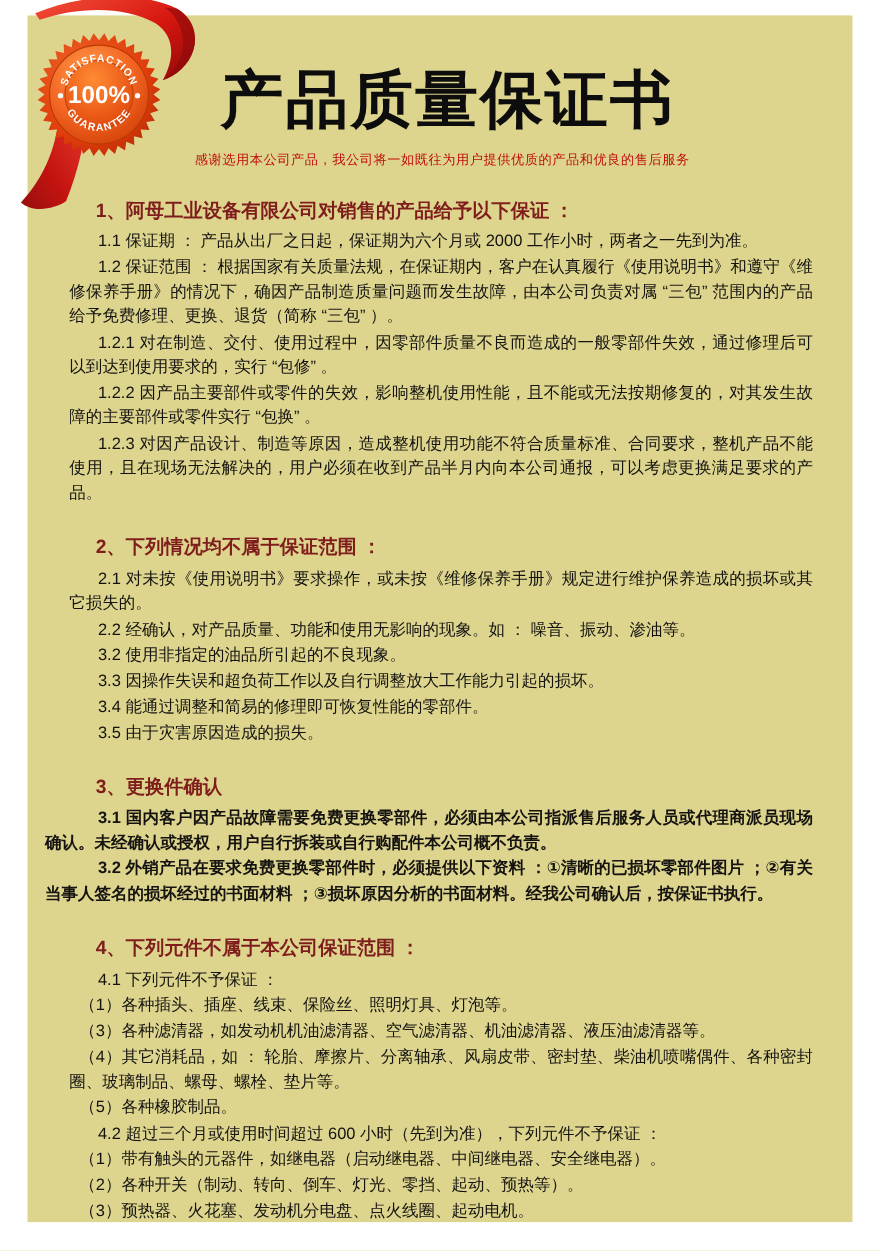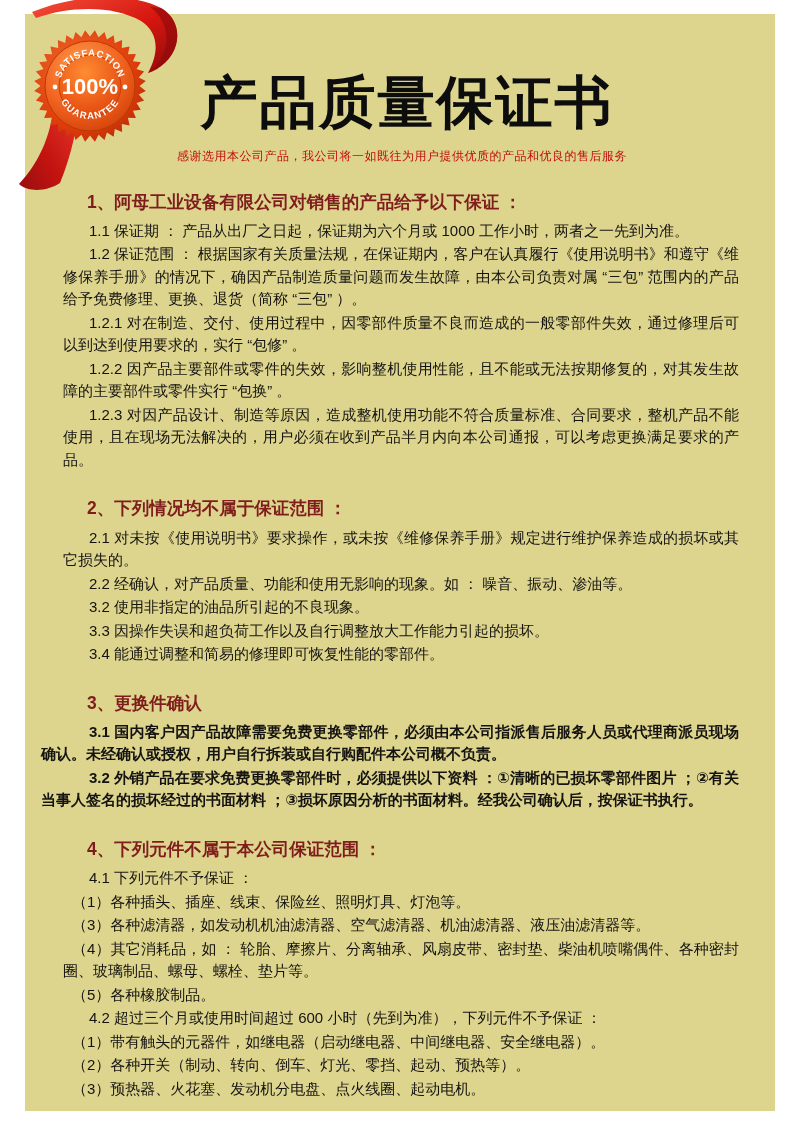--- a/index.html
+++ b/index.html
@@ -7,21 +7,21 @@
     width:800px;height:1137px;position:relative;background:#ffffff;
     font-family:"Liberation Sans","DejaVu Sans",sans-serif;
     overflow:hidden;
   }
   .page{
     position:absolute;left:25px;top:14px;width:750px;height:1097px;
     background:#ddd58e;
   }
   .header{ text-align:center; padding-top:44px; }
   .title{
-    margin:12px; padding-left:14px;
+    margin:1px; padding-left:14px;
     font-size:57px; font-weight:bold; color:#0d0d0d; letter-spacing:2px;
     line-height:1.15;
   }
   .subtitle{
     margin:12px 0 0 0; padding-left:4px;
     font-size:12px; font-weight:normal; color:#c00d0d; letter-spacing:0.5px;
   }
   .content{
     padding:0 36px 0 38px;
     color:#151310; font-size:15px; line-height:1.5; text-align:justify;
@@ -42,32 +42,33 @@
 
 <div class="page">
   <div class="header">
     <h1 class="title">产品质量保证书</h1>
     <p class="subtitle">感谢选用本公司产品，我公司将一如既往为用户提供优质的产品和优良的售后服务</p>
   </div>
 
   <div class="content">
 
     <h2 class="sec-heading">1、阿母工业设备有限公司对销售的产品给予以下保证 ：</h2>
-    <p class="para">1.1 保证期 ： 产品从出厂之日起，保证期为六个月或 1000 工作小时，两者之一先到为准。</p>
+    <p class="para">1.1 保证期 ： 产品从出厂之日起，保证期为六个月或 2000 工作小时，两者之一先到为准。</p>
     <p class="para">1.2 保证范围 ： 根据国家有关质量法规，在保证期内，客户在认真履行《使用说明书》和遵守《维修保养手册》的情况下，确因产品制造质量问题而发生故障，由本公司负责对属 “三包” 范围内的产品给予免费修理、更换、退货（简称 “三包” ）。</p>
     <p class="para">1.2.1 对在制造、交付、使用过程中，因零部件质量不良而造成的一般零部件失效，通过修理后可以到达到使用要求的，实行 “包修” 。</p>
     <p class="para">1.2.2 因产品主要部件或零件的失效，影响整机使用性能，且不能或无法按期修复的，对其发生故障的主要部件或零件实行 “包换” 。</p>
     <p class="para">1.2.3 对因产品设计、制造等原因，造成整机使用功能不符合质量标准、合同要求，整机产品不能使用，且在现场无法解决的，用户必须在收到产品半月内向本公司通报，可以考虑更换满足要求的产品。</p>
 
     <h2 class="sec-heading">2、下列情况均不属于保证范围 ：</h2>
     <p class="para">2.1 对未按《使用说明书》要求操作，或未按《维修保养手册》规定进行维护保养造成的损坏或其它损失的。</p>
     <p class="para">2.2 经确认，对产品质量、功能和使用无影响的现象。如 ： 噪音、振动、渗油等。</p>
     <p class="para">3.2 使用非指定的油品所引起的不良现象。</p>
     <p class="para">3.3 因操作失误和超负荷工作以及自行调整放大工作能力引起的损坏。</p>
     <p class="para">3.4 能通过调整和简易的修理即可恢复性能的零部件。</p>
+    <p class="para">3.5  由于灾害原因造成的损失。</p>
 
     <div class="sec3">
       <h2 class="sec-heading">3、更换件确认</h2>
       <p class="para">3.1 国内客户因产品故障需要免费更换零部件，必须由本公司指派售后服务人员或代理商派员现场确认。未经确认或授权，用户自行拆装或自行购配件本公司概不负责。</p>
       <p class="para">3.2 外销产品在要求免费更换零部件时，必须提供以下资料 ：①清晰的已损坏零部件图片 ；②有关当事人签名的损坏经过的书面材料 ；③损坏原因分析的书面材料。经我公司确认后，按保证书执行。</p>
     </div>
 
     <div class="sec4">
       <h2 class="sec-heading">4、下列元件不属于本公司保证范围 ：</h2>
       <p class="para">4.1 下列元件不予保证 ：</p>

